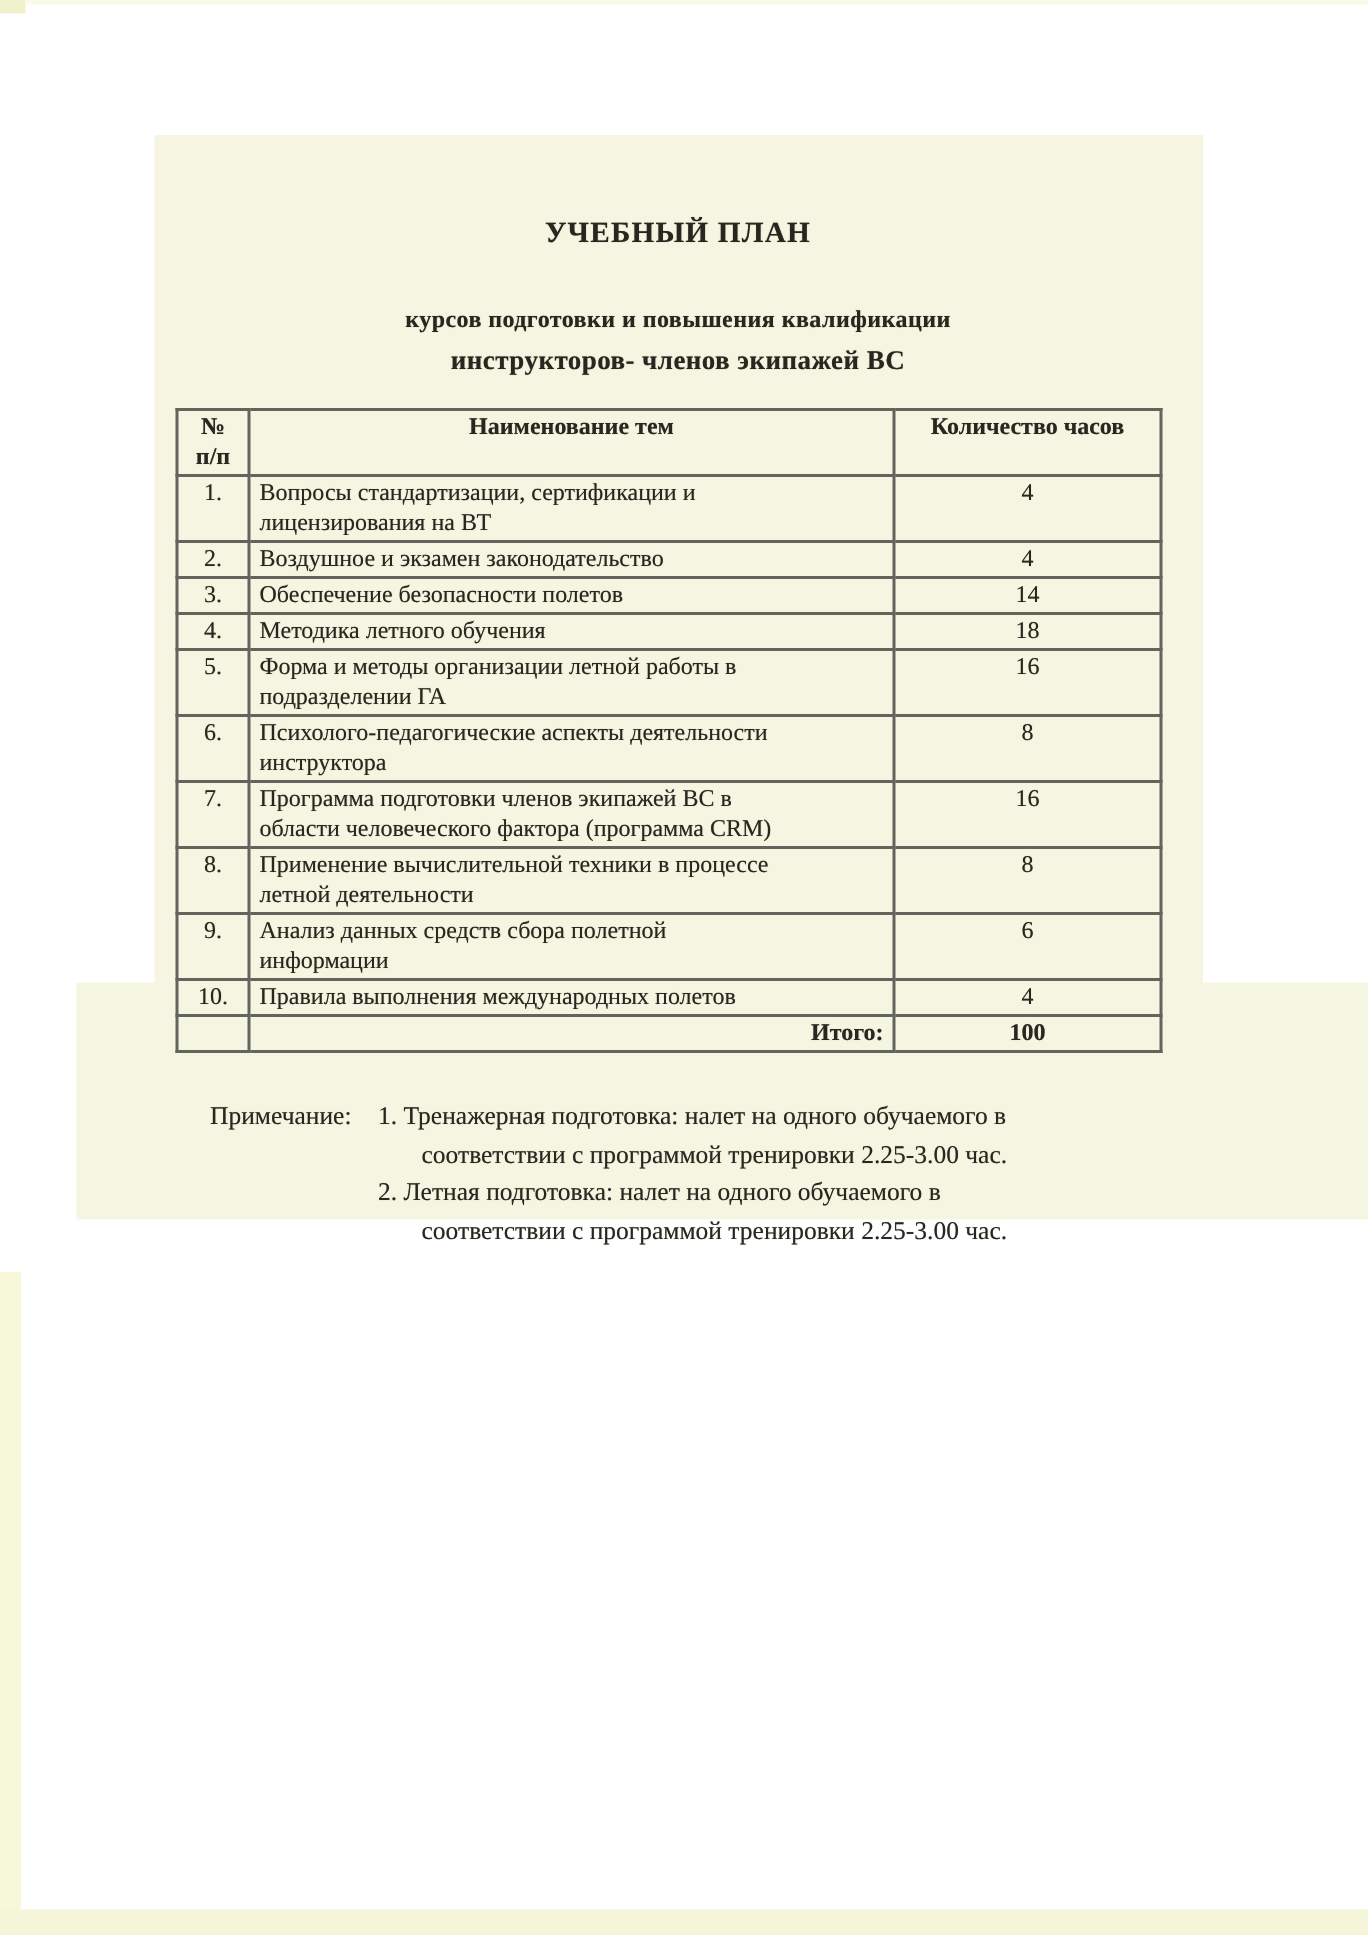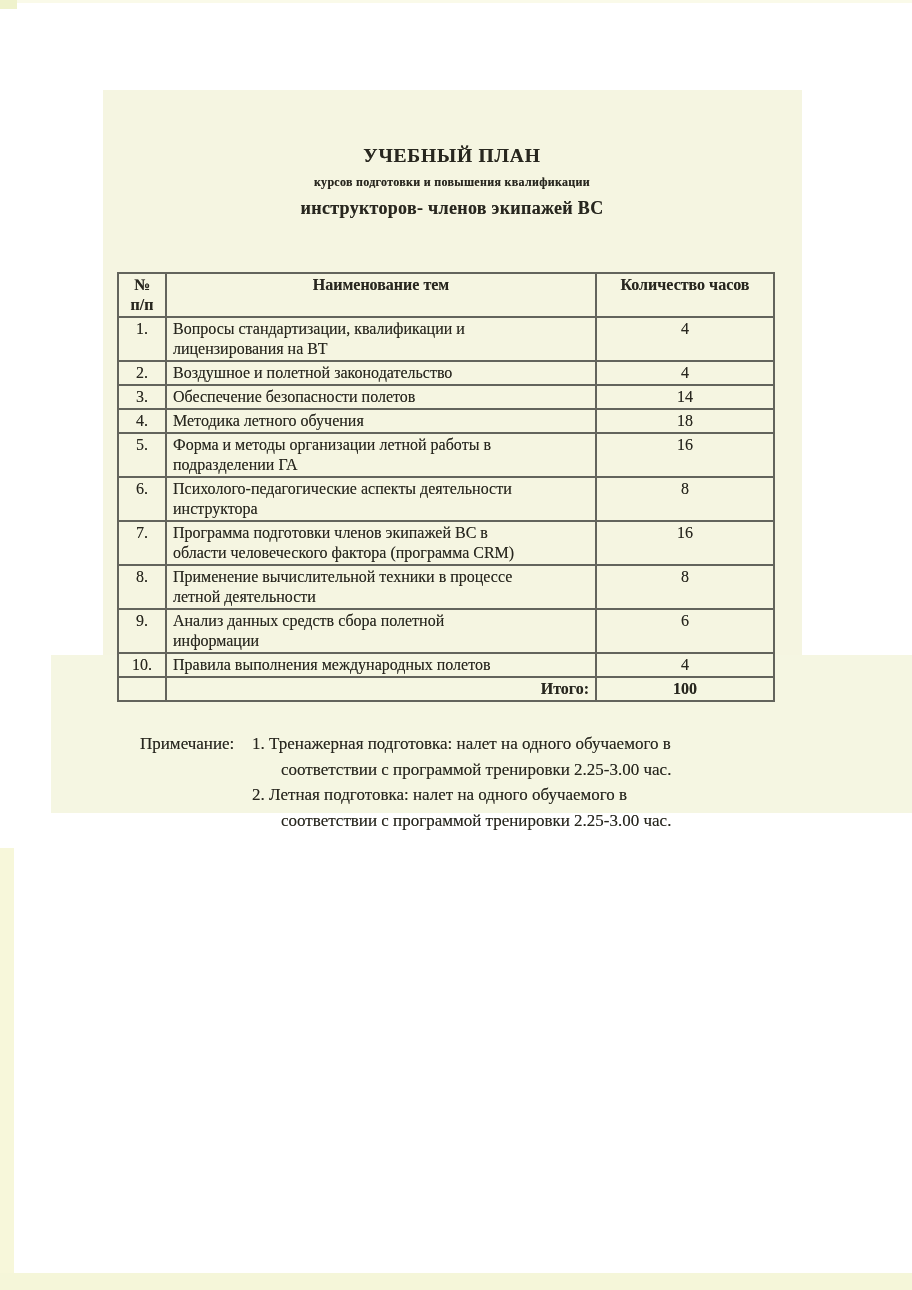--- a/index.html
+++ b/index.html
@@ -16,21 +16,21 @@
   .sliver-topleft { position: absolute; left: 0;  top: 0;     width: 17px;  height: 9px;   background: #eff2cc; }
   .strip-top   { position: absolute; left: 17px;  top: 0;     width: 895px; height: 3px;   background: #fafae9; }
 
   .content { position: absolute; left: 0; top: 0; width: 721px; height: 1290px; }
 
   
   .title-block { position: absolute; left: 452px; top: 143px; transform: translateX(-50%);
                  text-align: center; white-space: nowrap; font-weight: bold;
                  text-shadow: 0 0 0.6px rgba(40,39,31,0.55); }
   .title-line1 { font-size: 19.5px; letter-spacing: 0.8px; line-height: 26px; }
-  .title-line2 { font-size: 12px;   letter-spacing: 0.3px; line-height: 26px; }
+  .title-line2 { font-size: 16px;   letter-spacing: 0.3px; line-height: 26px; margin-top: 32px; }
   .title-line3 { font-size: 18px;   letter-spacing: 0.3px; line-height: 26px; }
 
   
   table.plan { position: absolute; left: 117px; top: 272px; width: 656px;
                border-collapse: collapse; table-layout: fixed;
                font-size: 16px; line-height: 20px; }
   table.plan col.c1 { width: 48px; }
   table.plan col.c2 { width: 430px; }
   table.plan col.c3 { width: 178px; }
   table.plan th, table.plan td { border: 2px solid #63645c; vertical-align: top;
@@ -85,27 +85,27 @@
             <div>№</div>
             <div>п/п</div>
           </th>
           <th class="head-topic">Наименование тем</th>
           <th class="head-hours">Количество часов</th>
         </tr>
       </thead>
       <tbody>
         <tr>
           <td class="cell-num">1.</td>
-          <td class="cell-topic">Вопросы стандартизации, квалификации и
+          <td class="cell-topic">Вопросы стандартизации, сертификации и
 лицензирования на ВТ</td>
           <td class="cell-hours">4</td>
         </tr>
         <tr>
           <td class="cell-num">2.</td>
-          <td class="cell-topic">Воздушное и полетной законодательство</td>
+          <td class="cell-topic">Воздушное и экзамен законодательство</td>
           <td class="cell-hours">4</td>
         </tr>
         <tr>
           <td class="cell-num">3.</td>
           <td class="cell-topic">Обеспечение безопасности полетов</td>
           <td class="cell-hours">14</td>
         </tr>
         <tr>
           <td class="cell-num">4.</td>
           <td class="cell-topic">Методика летного обучения</td>

